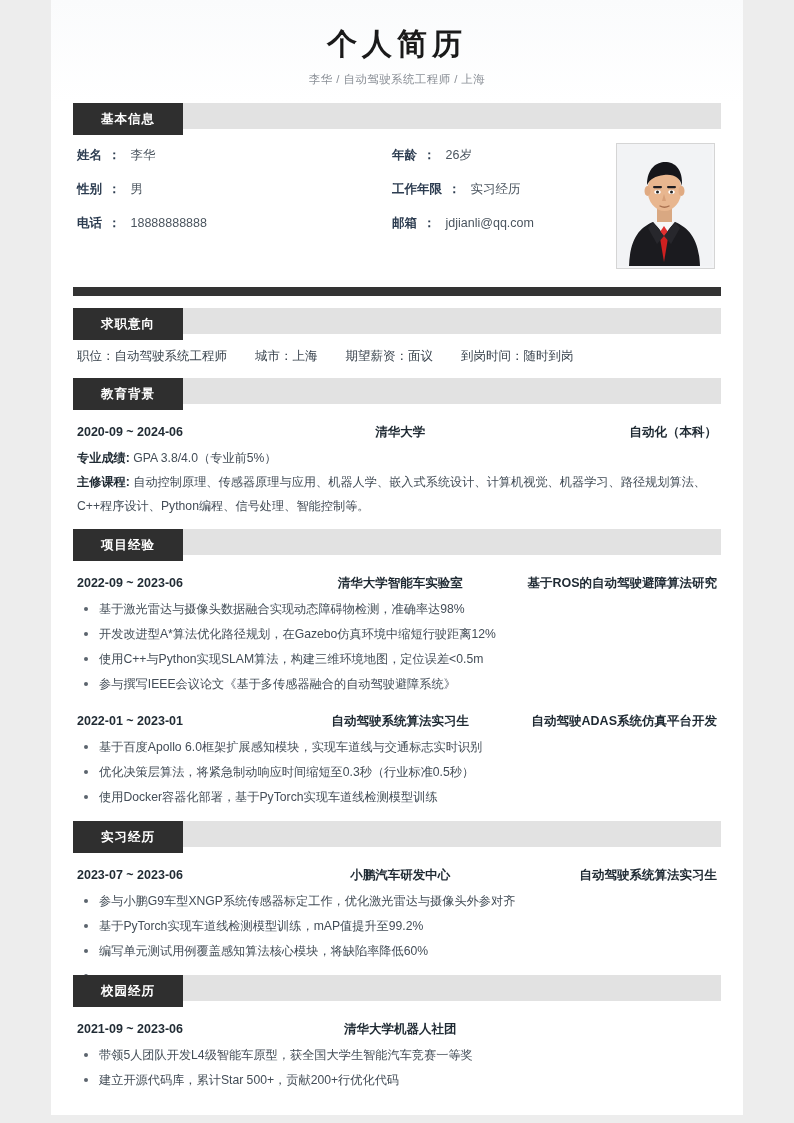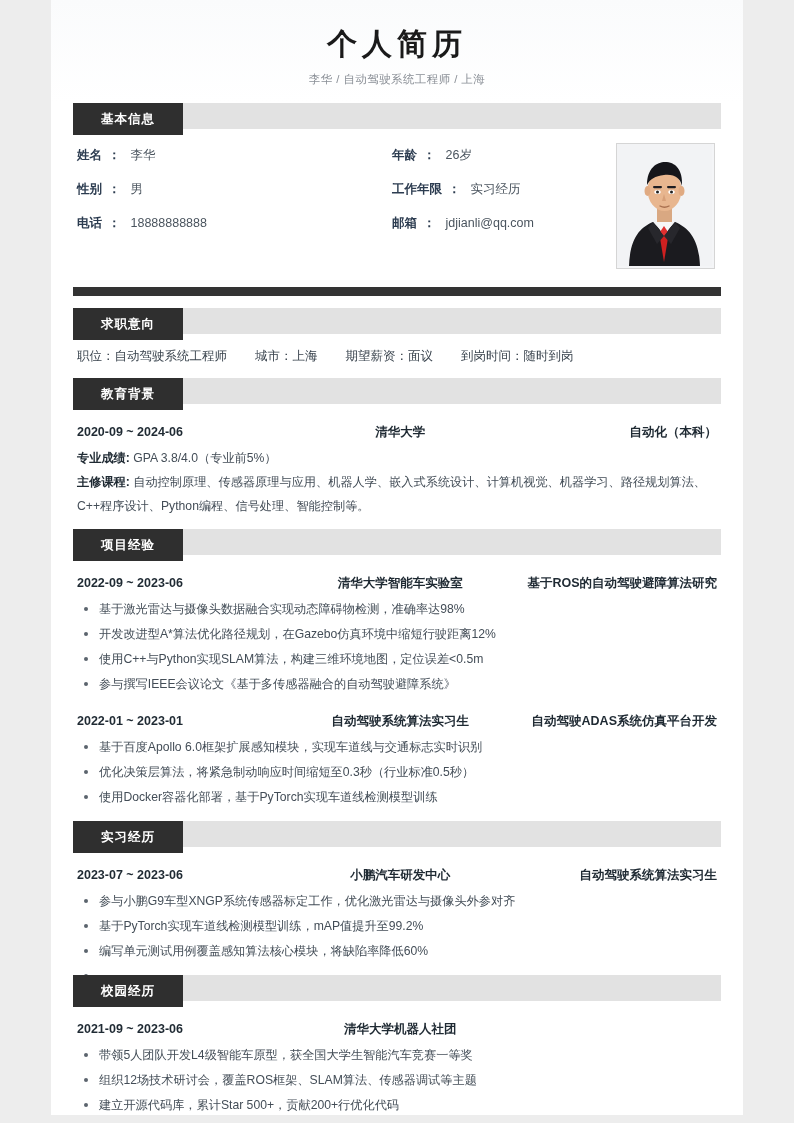--- a/index.html
+++ b/index.html
@@ -346,18 +346,17 @@
     <div class="section-tab">校园经历</div>
   </div>
   <div class="entry">
     <div class="entry-head">
       <span class="entry-date">2021-09 ~ 2023-06</span>
       <span class="entry-org">清华大学机器人社团</span>
       <span class="entry-role"></span>
     </div>
     <ul class="bullets">
       <li><span class="dot"></span><span>带领5人团队开发L4级智能车原型，获全国大学生智能汽车竞赛一等奖</span></li>
-      <li><span class="dot"></span><span>组织12场技术研讨会，覆盖ROS框架、SLAM算法、传感器调试等主题</span></li>
       <li><span class="dot"></span><span>建立开源代码库，累计Star 500+，贡献200+行优化代码</span></li>
     </ul>
   </div>
 
 </div>
 
 </body></html>

